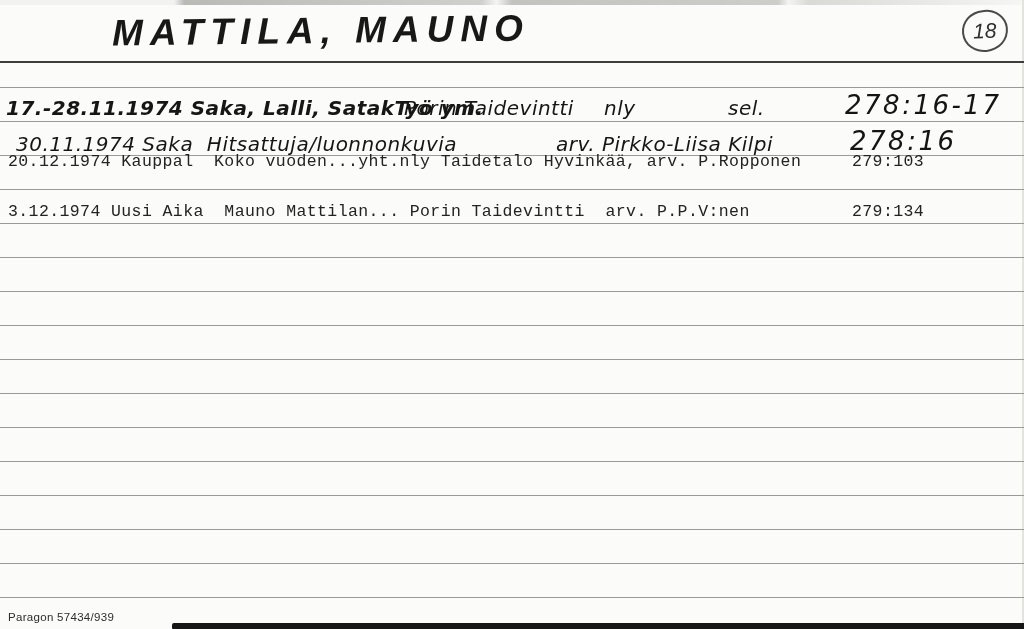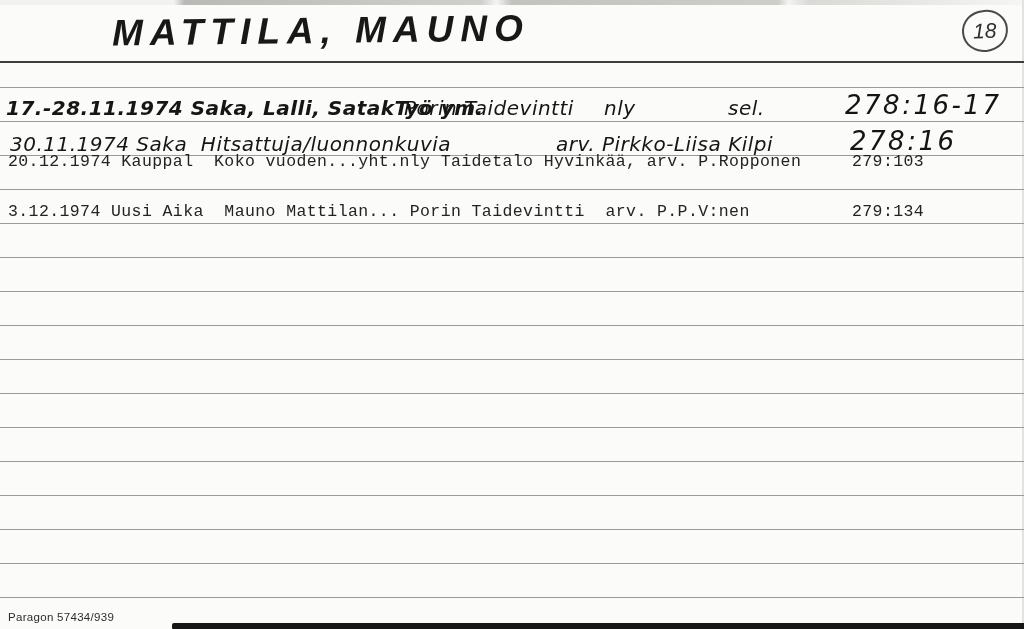--- a/index.html
+++ b/index.html
@@ -63,21 +63,21 @@
   .type{
     font-family:"Liberation Mono","DejaVu Sans Mono",monospace;
     font-size:16.5px;color:#232321;letter-spacing:0.4px;
   }
   .row-1{top:87px;height:35px;}
   .row-2{top:122px;height:36px;}
   .row-3{top:142px;height:31px;}
   .row-4{top:192px;height:31px;padding-left:26px;}
   .e1-main{left:6px;font-weight:bold;}   .e1-venue{left:404px;} .e1-nly{left:604px;}
   .e1-sel{left:728px;text-align:center;}  .e1-ref{left:845px;}
-  .e2-main{left:10px;text-align:right;}   .e2-note{left:556px;}  .e2-ref{left:850px;}
+  .e2-main{left:16px;text-align:right;}   .e2-note{left:556px;}  .e2-ref{left:850px;}
   .e3-text{left:8px;bottom:4px;}  .e3-ref{left:852px;bottom:4px;text-align:center;}
   .e4-text{left:8px;bottom:4px;}  .e4-ref{left:852px;bottom:4px;}
   
   .footer-brand{
     position:absolute;left:8px;bottom:6px;
     font-size:11.5px;color:#2d2d2b;letter-spacing:0.3px;
   }
 </style>
 </head>
 <body>

